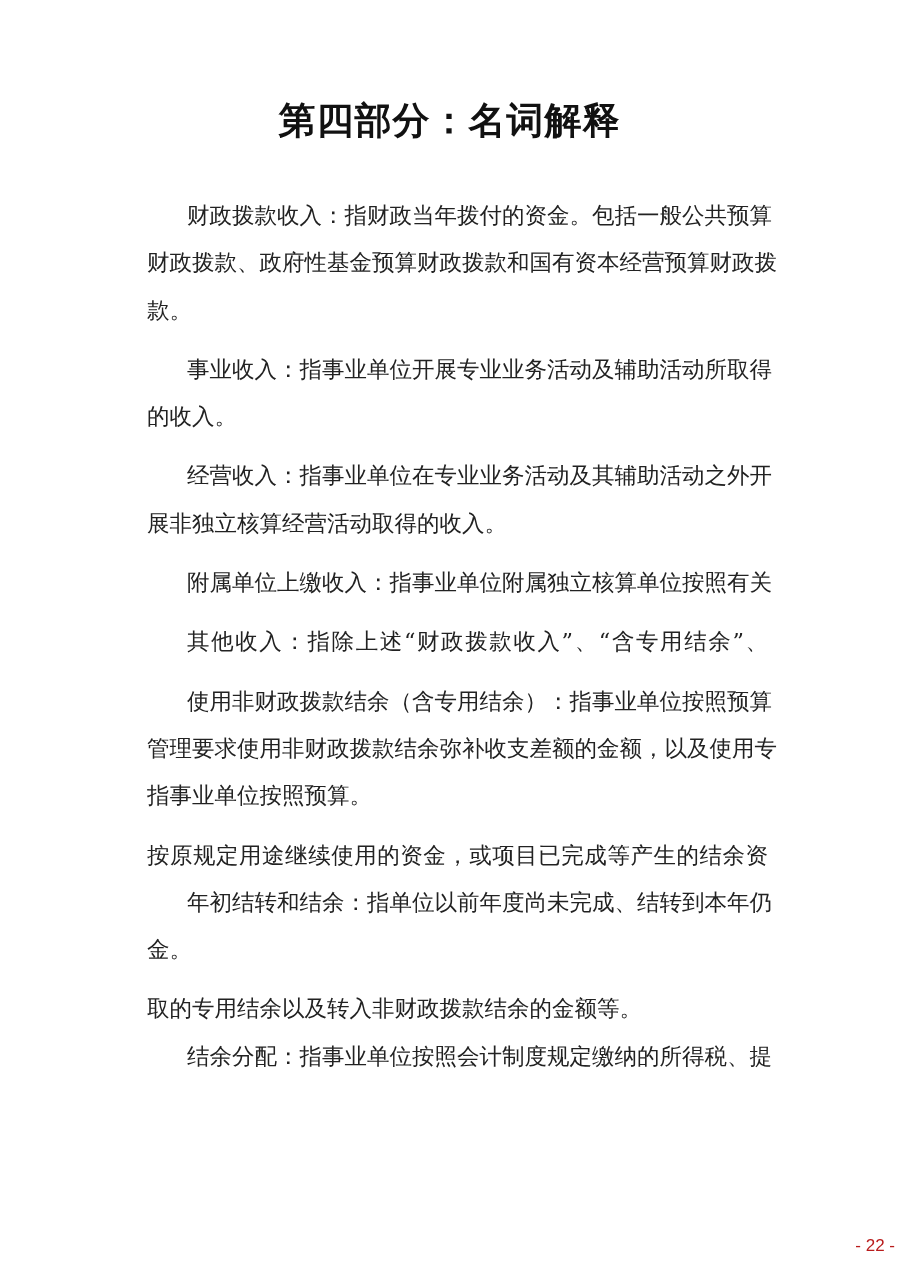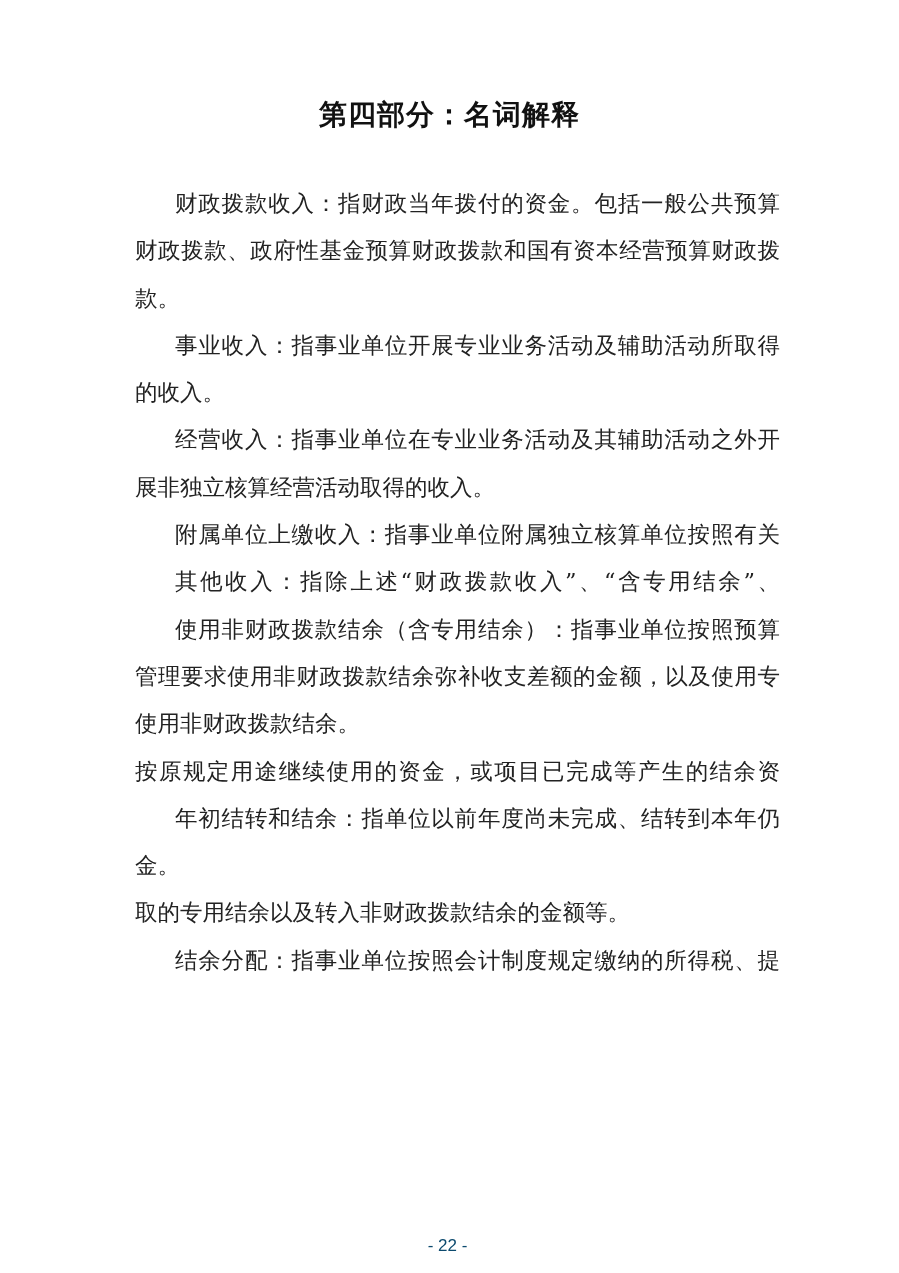--- a/index.html
+++ b/index.html
@@ -1,30 +1,30 @@
 <!DOCTYPE html>
 <html><head>
   <meta charset="utf-8">
   <style>
     html, body { margin: 0; padding: 0; background: #ffffff; }
     body { width: 899px; height: 1273px; position: relative; overflow: hidden;
            font-family: "DejaVu Serif", "Liberation Serif", serif; color: #1a1a1a; }
     .page { position: absolute; left: 0; top: 0; width: 899px; height: 1273px; background: #fff; }
     .title { position: absolute; left: 0; width: 899px; top: 96px; text-align: center;
-             font-family: "DejaVu Sans", "Liberation Sans", sans-serif; font-size: 28px;
+             font-family: "DejaVu Sans", "Liberation Sans", sans-serif; font-size: 37px;
              font-weight: bold; color: #111; letter-spacing: 1px; }
     .body { position: absolute; left: 135px; top: 180px; width: 645px; }
-    .para { margin: 0; }
+    .para { margin: 12px; }
     .line { display: block; height: 47.3px; line-height: 47.3px; font-size: 22.5px;
             white-space: nowrap; text-align: justify; text-align-last: justify; color: #222;
             letter-spacing: 0px; }
     .line.last { text-align-last: left; }
     .line.first { padding-left: 40px; }
-    .footer { position: absolute; left: 0; width: 895px; top: 1236px; text-align: center;
-              font-family: "Liberation Sans", sans-serif; font-size: 17px; color: #0c4a6e; }
+    .footer { position: absolute; left: 0; width: 895px; top: 1236px; text-align: right;
+              font-family: "Liberation Sans", sans-serif; font-size: 17px; color: #b91c1c; }
   </style>
 </head>
 <body>
 
 <div class="page">
   <div class="title">第四部分：名词解释</div>
 
   <div class="body">
     <p class="para">
       <span class="line first">财政拨款收入：指财政当年拨付的资金。包括一般公共预算</span>
@@ -41,21 +41,21 @@
     </p>
     <p class="para">
       <span class="line first">附属单位上缴收入：指事业单位附属独立核算单位按照有关</span>
     </p>
     <p class="para">
       <span class="line first">其他收入：指除上述“财政拨款收入”、“含专用结余”、</span>
     </p>
     <p class="para">
       <span class="line first">使用非财政拨款结余（含专用结余）：指事业单位按照预算</span>
       <span class="line">管理要求使用非财政拨款结余弥补收支差额的金额，以及使用专</span>
-      <span class="line last">使用非财政拨款结余。</span>
+      <span class="line last">指事业单位按照预算。</span>
     </p>
     <p class="para">
       <span class="line">按原规定用途继续使用的资金，或项目已完成等产生的结余资</span>
       <span class="line first">年初结转和结余：指单位以前年度尚未完成、结转到本年仍</span>
       <span class="line last">金。</span>
     </p>
     <p class="para">
       <span class="line last">取的专用结余以及转入非财政拨款结余的金额等。</span>
       <span class="line first">结余分配：指事业单位按照会计制度规定缴纳的所得税、提</span>
     </p>

